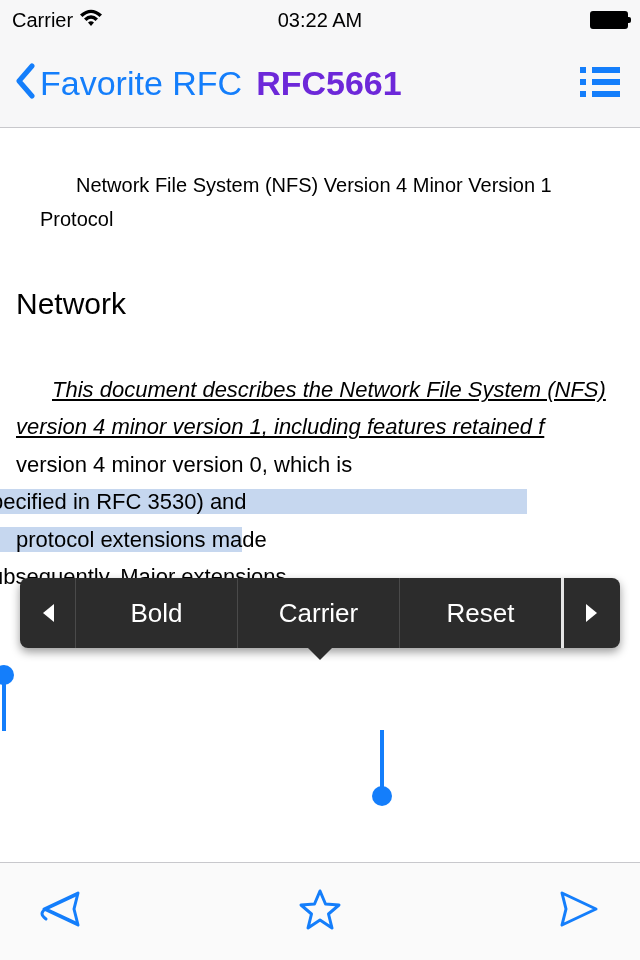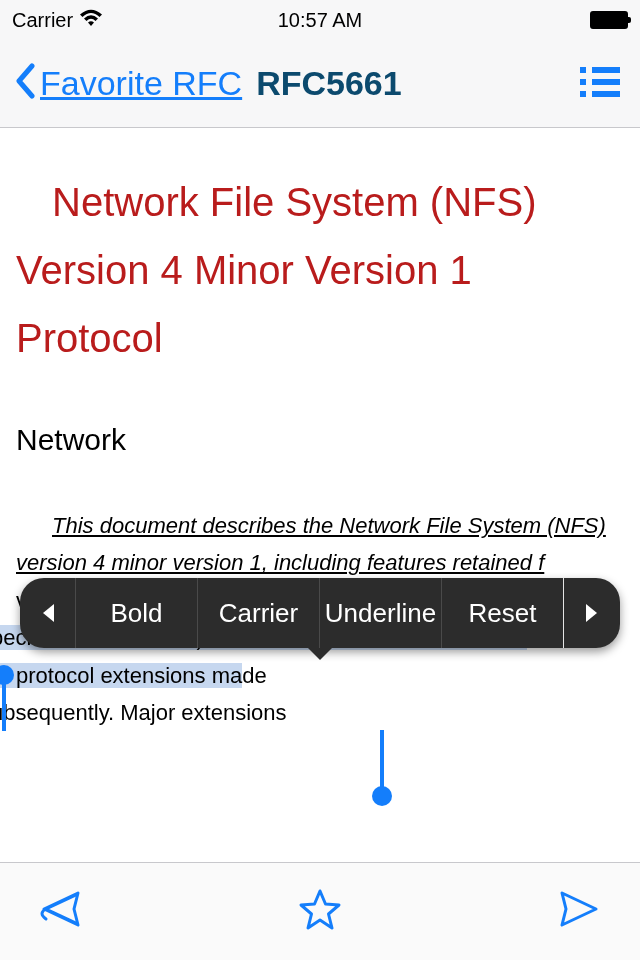--- a/index.html
+++ b/index.html
@@ -12,40 +12,40 @@
   .status-right { display: flex; align-items: center; }
 
   .wifi-icon { display:inline-block; }
   .battery {
     width: 38px; height: 18px; border: 2px solid #000; border-radius: 3px; position: relative; background: #000;
   }
   .battery::after { content:""; position:absolute; right:-5px; top:4px; width:3px; height:6px; background:#000; border-radius:0 2px 2px 0; }
 
   
   .nav-bar { height: 88px; background: #f7f7f8; border-bottom: 1px solid #c8c8cc; display: flex; align-items: center; padding: 0 14px; position: relative; }
-  .back-btn { display:flex; align-items:center; color:#147efb; font-size: 34px; font-weight: 400; cursor:pointer;text-decoration:underline; }
+  .back-btn { display:flex; align-items:center; color:#147efb; font-size: 34px; font-weight: 400; cursor:pointer; }
   .back-chevron { font-size: 44px; font-weight:400; line-height:1; margin-right:4px; }
-  .nav-title { color:#0c4a6e; font-size: 34px; font-weight:700; margin-left: 14px; }
+  .nav-title { color:#6d28d9; font-size: 34px; font-weight:700; margin-left: 14px; }
   .list-icon { position:absolute; right:20px; top:50%; transform:translateY(-50%); cursor:pointer; }
 
   
   .content { padding: 40px 16px 0 16px; font-size: 30px; line-height: 1.7; font-family: "Avenir Next","Century Gothic","Helvetica Neue",sans-serif; font-weight:400; position:relative; height: 734px; overflow:hidden; }
-  .doc-title { color: #b91c1c; text-indent: 36px; margin-bottom: 42px; font-size: 40px; }
+  .doc-title { color: #000000; text-indent: 36px; margin-bottom: 42px; font-size: 20px; margin-left: 24px; }
   .abstract-label { margin-bottom: 42px; font-size: 30px; }
   .abstract-text { font-size: 22px; text-indent: 36px; }
   .ul-it { font-style: italic; text-decoration: underline; }
   .sel { background: #c6d7ef; }
 
   
   .sel-handle-start, .sel-handle-end { position:absolute; }
   .sel-dot { width:20px; height:20px; background:#147efb; border-radius:50%; position:absolute; }
   .sel-bar { width:4px; background:#147efb; position:absolute; }
 
   
-  .callout { position:absolute; left:20px; top:582px; width:600px; height:70px; background:#2c2c2c; border-radius:24px; display:flex; align-items:stretch; color:#fff; font-size:26px; font-weight:400; box-shadow:0 4px 10px rgba(0,0,0,0.4); z-index:10; }
+  .callout { position:absolute; left:20px; top:582px; width:600px; height:70px; background:#2c2c2c; border-radius:8px; display:flex; align-items:stretch; color:#fff; font-size:26px; font-weight:400; box-shadow:0 4px 10px rgba(0,0,0,0.4); z-index:10; }
   .callout::after { content:""; position:absolute; left:50%; top:70px; transform:translateX(-50%); border:12px solid transparent; border-top-color:#2c2c2c; }
   .ca-item { flex:1; display:flex; align-items:center; justify-content:center; border-right:1px solid #4a4a4a; cursor:pointer; }
   .ca-arrow { width:56px; flex:none; display:flex; align-items:center; justify-content:center; cursor:pointer; border-right:1px solid #4a4a4a;}
   .ca-arrow:last-child { border-right:none;}
 
   
   .toolbar { position:absolute; bottom:0; left:0; right:0; height:98px; border-top:1px solid #c8c8cc; background:#fafafa; display:flex; align-items:center; justify-content:space-between; padding:0 36px; }
   .tb-btn { cursor:pointer; color:#147efb; }
 
 </style>
@@ -54,21 +54,21 @@
 
 <div class="status-bar">
   <div class="status-left">
     <span>Carrier</span>
     <span class="wifi-icon">
       <svg width="24" height="18" viewBox="0 0 24 18">
           <path d="M12 17 L9 13.5 Q12 11 15 13.5 Z M5 9.5 Q12 3 19 9.5 L16.5 12 Q12 7.5 7.5 12 Z M1 5.5 Q12 -4 23 5.5 L20.5 8 Q12 0 3.5 8 Z" fill="#000"></path>
         </svg>
     </span>
   </div>
-  <div class="status-center">10:57 AM</div>
+  <div class="status-center">03:22 AM</div>
   <div class="status-right">
     <span class="battery"></span>
   </div>
 </div>
 
 <div class="nav-bar">
   <div class="back-btn">
     <span class="back-chevron">
       <svg width="22" height="36" viewBox="0 0 22 36">
           <polyline points="18,3 5,18 18,33" fill="none" stroke="#147efb" stroke-width="5" stroke-linecap="round" stroke-linejoin="round"></polyline>
@@ -101,22 +101,21 @@
   </div>
 
   <div class="callout" style="top:450px;">
     <div class="ca-arrow">
       <svg width="16" height="22" viewBox="0 0 16 22">
           <polygon points="14,2 3,11 14,20" fill="#fff"></polygon>
         </svg>
     </div>
     <div class="ca-item">Bold</div>
     <div class="ca-item">Carrier</div>
-    <div class="ca-item">Underline</div>
-    <div class="ca-item" style="border-right:1px solid #e5e5e5;">Reset</div>
+    <div class="ca-item" style="border-right:3px solid #e5e5e5;">Reset</div>
     <div class="ca-arrow" style="border-right:none;">
       <svg width="16" height="22" viewBox="0 0 16 22">
           <polygon points="2,2 13,11 2,20" fill="#fff"></polygon>
         </svg>
     </div>
   </div>
 
   <div class="sel-handle-start" style="left:-6px; top:537px;">
     <div class="sel-dot" style="left:0;top:0;"></div>
     <div class="sel-bar" style="left:8px;top:16px;height:50px;"></div>

